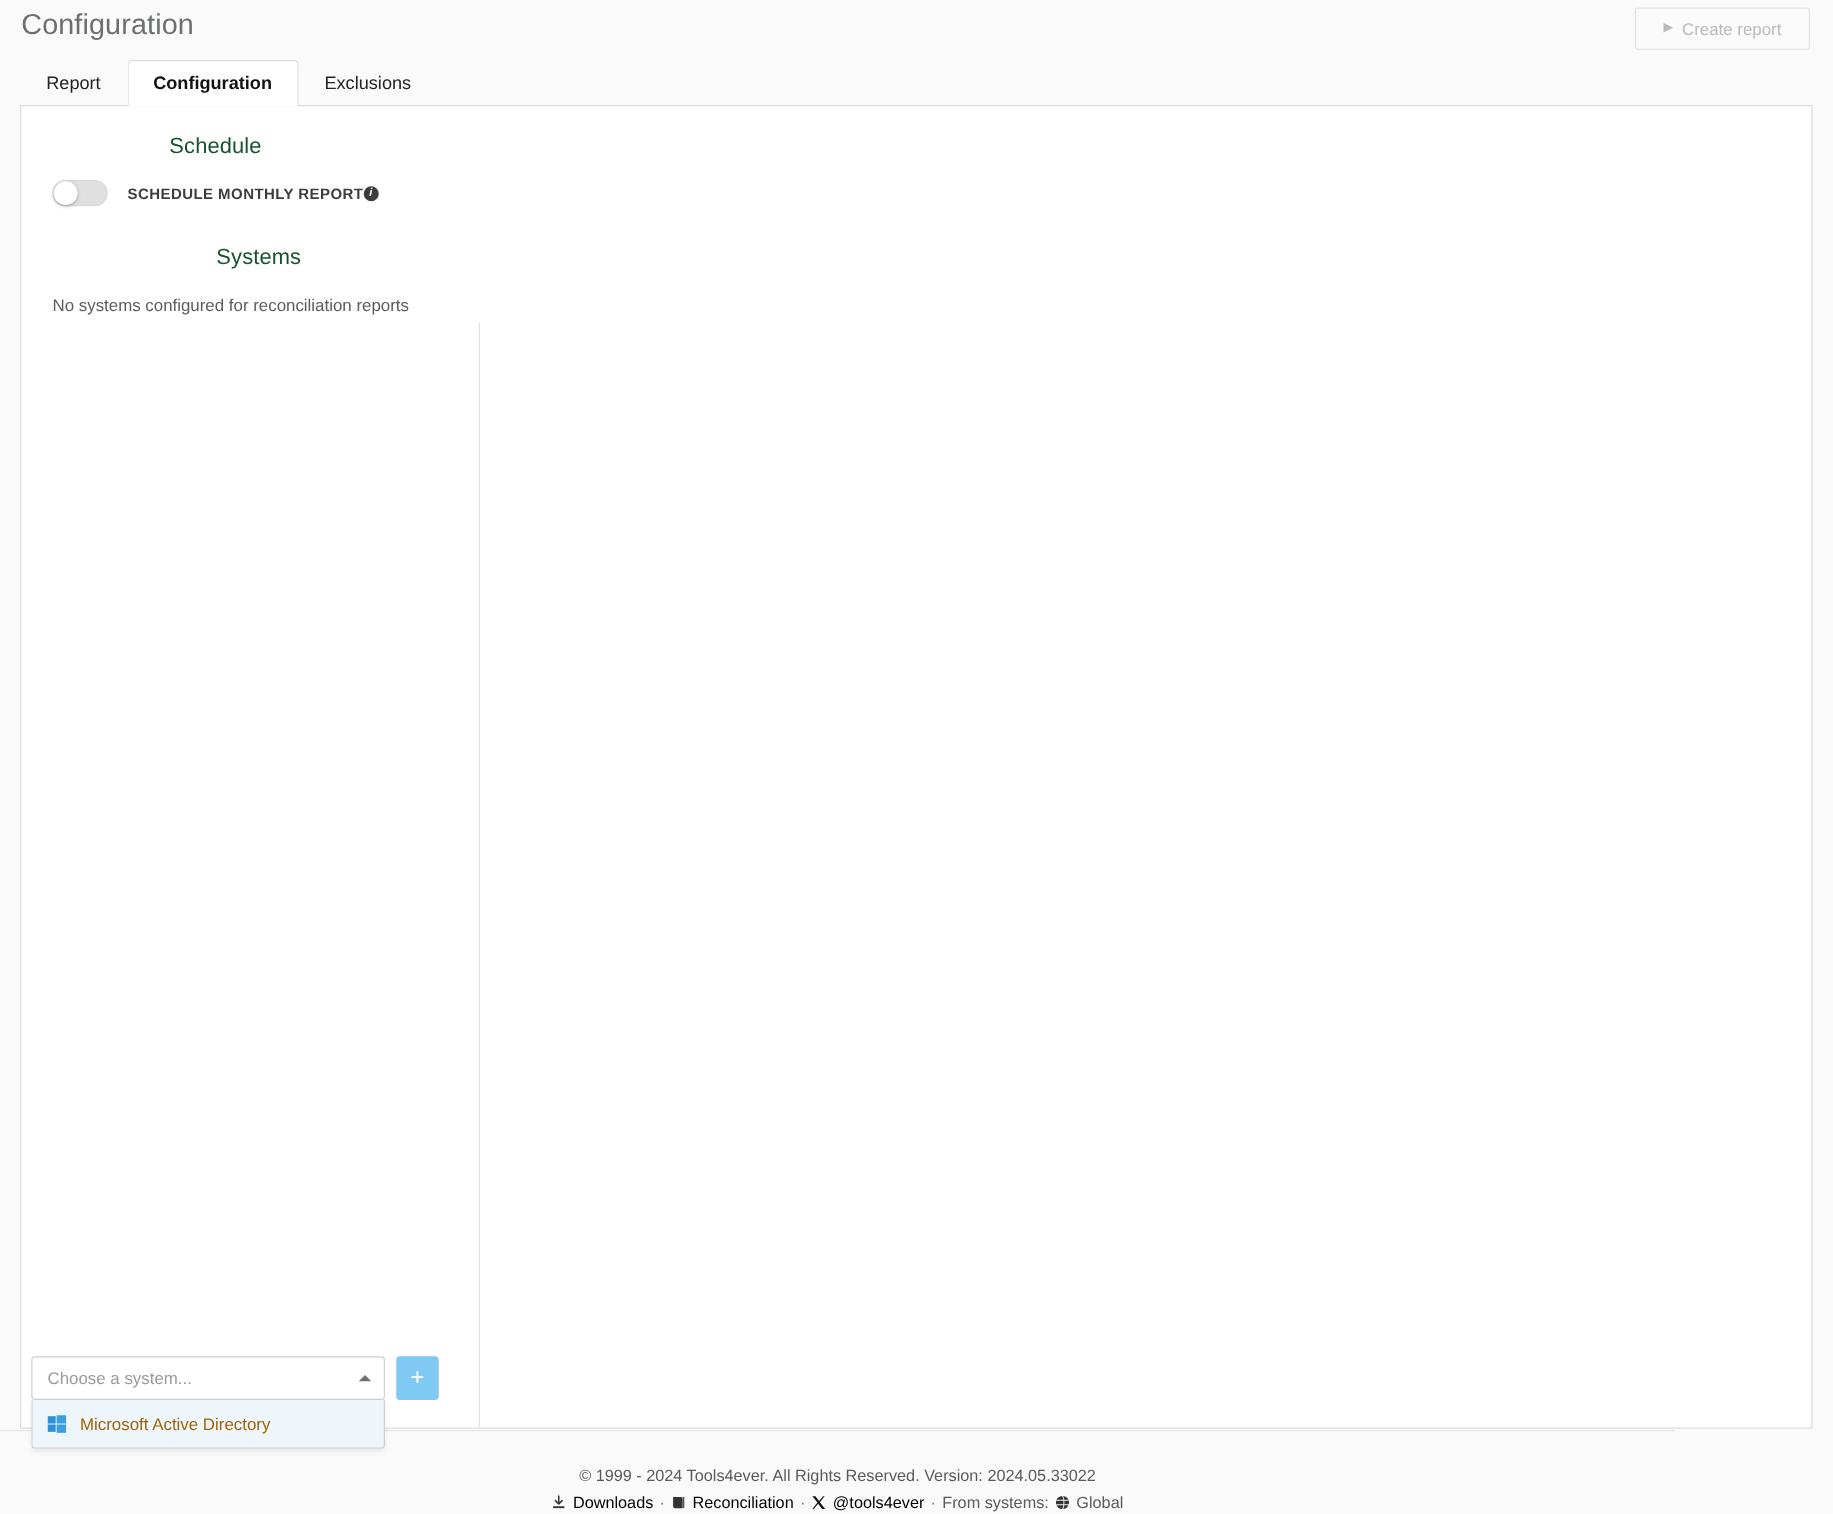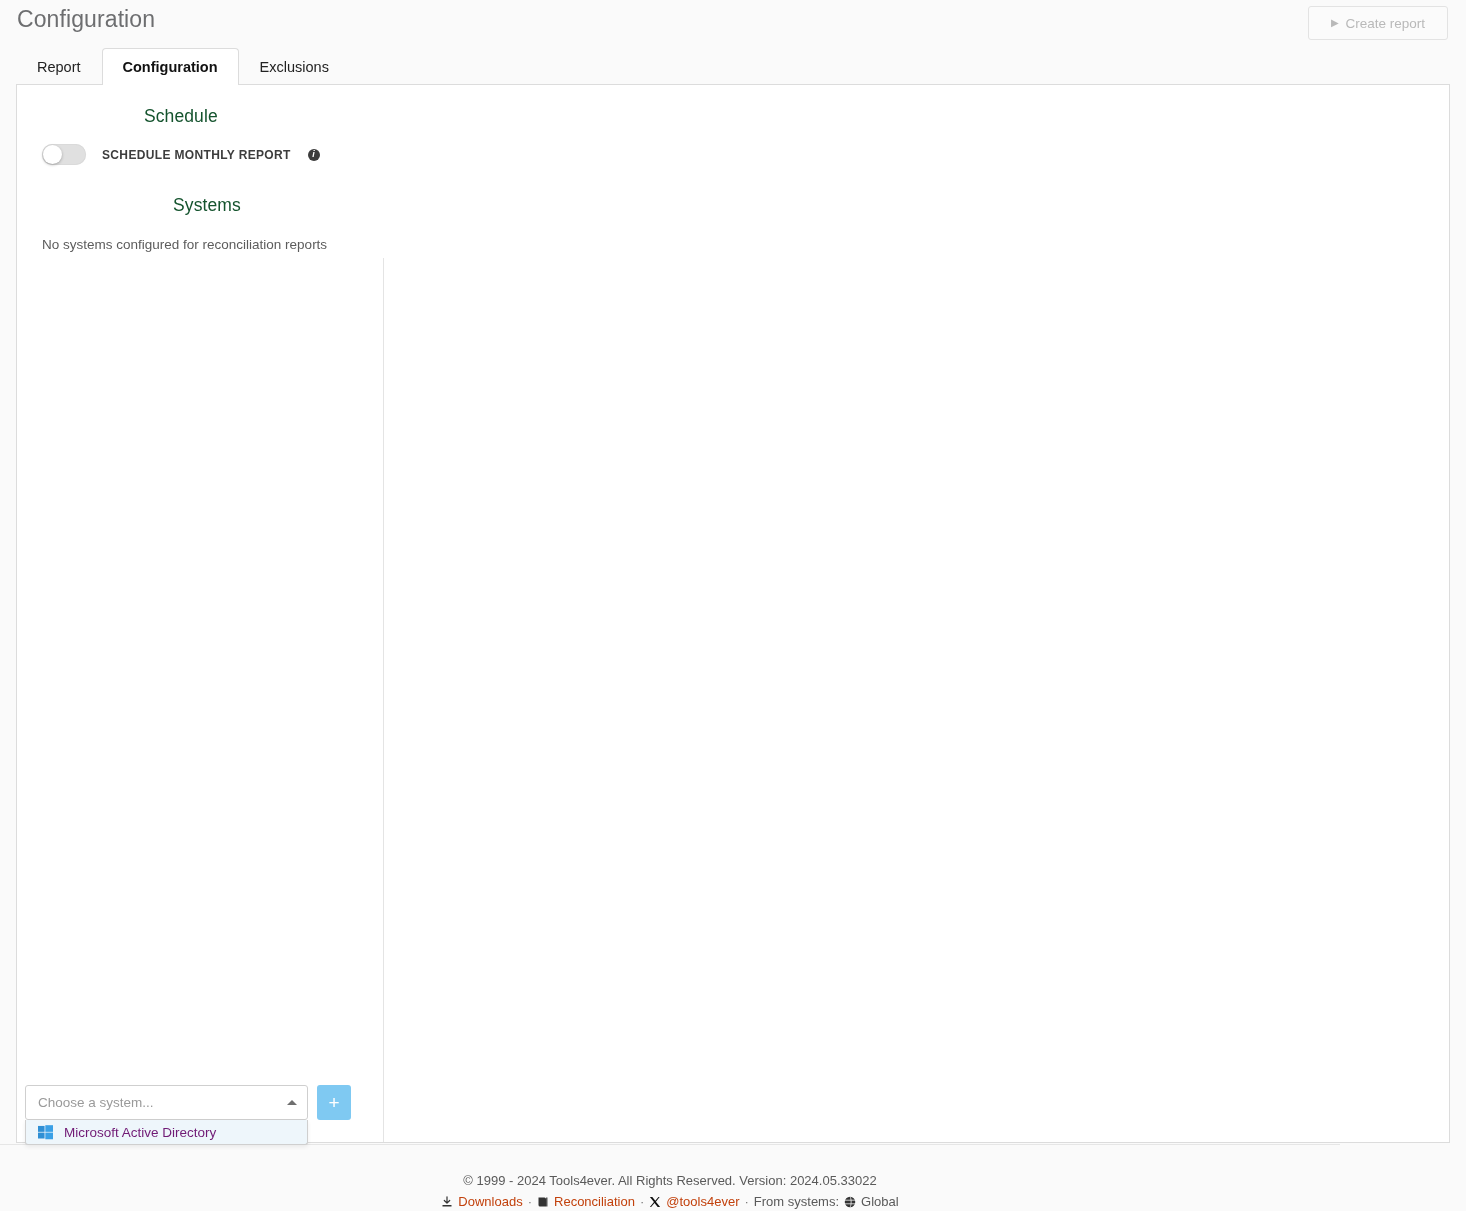--- a/index.html
+++ b/index.html
@@ -136,21 +136,21 @@
     box-shadow: 0 1px 3px rgba(0,0,0,.28);
   }
   .toggle-label {
     margin-left: 16px;
     font-size: 12px;
     font-weight: bold;
     letter-spacing: .35px;
     color: #3d3d3d;
     display: flex;
     align-items: center;
-    gap: 17px;
+    gap: 0;
   }
   .info-icon {
     width: 12px;
     height: 12px;
     border-radius: 50%;
     background: #3c3c3c;
     color: #fff;
     font-size: 9px;
     font-weight: bold;
     font-style: italic;
@@ -226,27 +226,27 @@
     left: 0;
     top: 35px;
     width: 283px;
     background: #eef6fb;
     border: 1px solid #cfcfcf;
     border-top: none;
     border-radius: 0 0 3px 3px;
     box-shadow: 0 2px 4px rgba(0,0,0,.07);
   }
   .select-option {
-    height: 24px;
+    height: 38px;
     display: flex;
     align-items: center;
     gap: 11px;
     padding: 4px 12px;
     font-size: 13.5px;
-    color: #701a75;
+    color: #a16207;
     cursor: pointer;
   }
   .win-icon {
     width: 15px;
     height: 15px;
     flex: none;
     display: block;
   }
   .add-btn {
     width: 34px;
@@ -279,21 +279,21 @@
   }
   .footer-line2 {
     margin-top: 6px;
     display: flex;
     align-items: center;
     justify-content: center;
     gap: 5px;
     flex-wrap: nowrap;
   }
   .footer a {
-    color: #c2410c;
+    color: #000000;
     text-decoration: none;
     cursor: pointer;
   }
   .footer .sep { color: #777; }
   .footer .fico {
     display: inline-flex;
     align-items: center;
     color: #333;
     font-size: 12px;
   }

